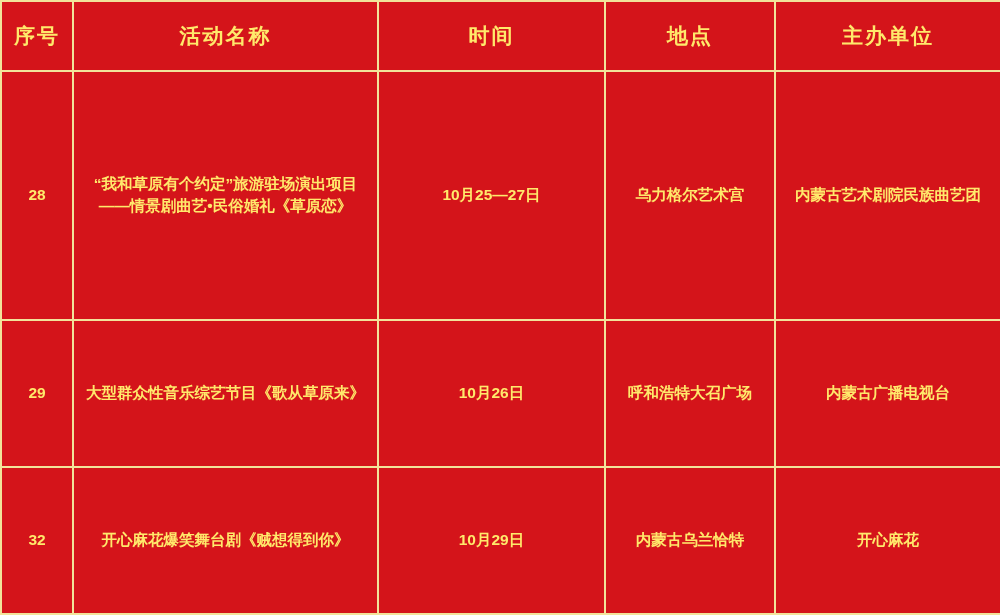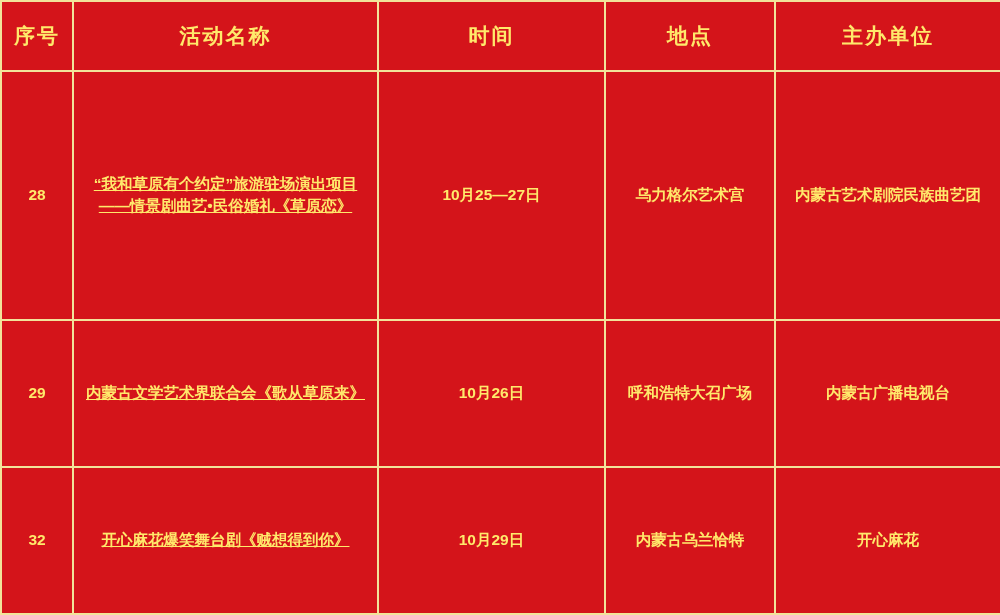--- a/index.html
+++ b/index.html
@@ -51,21 +51,20 @@
     font-size: 15.5px;
     font-weight: bold;
   }
   td.idx {
     font-size: 16px;
     font-weight: bold;
     margin-top: 20px;
   }
   td.name {
     text-align: center;
-    text-decoration: underline;
   }
   td.time, td.place, td.org {
     text-align: center;
     margin-top: 32px;
   }
   
   table.activity-table tr th:first-child,
   table.activity-table tr td:first-child { border-left: 2px solid #f2e39a; }
   table.activity-table tr th:last-child,
   table.activity-table tr td:last-child { border-right: 2px solid #f2e39a; }
@@ -94,21 +93,21 @@
     <tbody>
       <tr>
         <td class="idx">28</td>
         <td class="name">“我和草原有个约定”旅游驻场演出项目 ——情景剧曲艺•民俗婚礼《草原恋》</td>
         <td class="time">10月25—27日</td>
         <td class="place">乌力格尔艺术宫</td>
         <td class="org">内蒙古艺术剧院民族曲艺团</td>
       </tr>
       <tr>
         <td class="idx">29</td>
-        <td class="name">内蒙古文学艺术界联合会《歌从草原来》</td>
+        <td class="name">大型群众性音乐综艺节目《歌从草原来》</td>
         <td class="time">10月26日</td>
         <td class="place">呼和浩特大召广场</td>
         <td class="org">内蒙古广播电视台</td>
       </tr>
       <tr>
         <td class="idx">32</td>
         <td class="name">开心麻花爆笑舞台剧《贼想得到你》</td>
         <td class="time">10月29日</td>
         <td class="place">内蒙古乌兰恰特</td>
         <td class="org">开心麻花</td>

